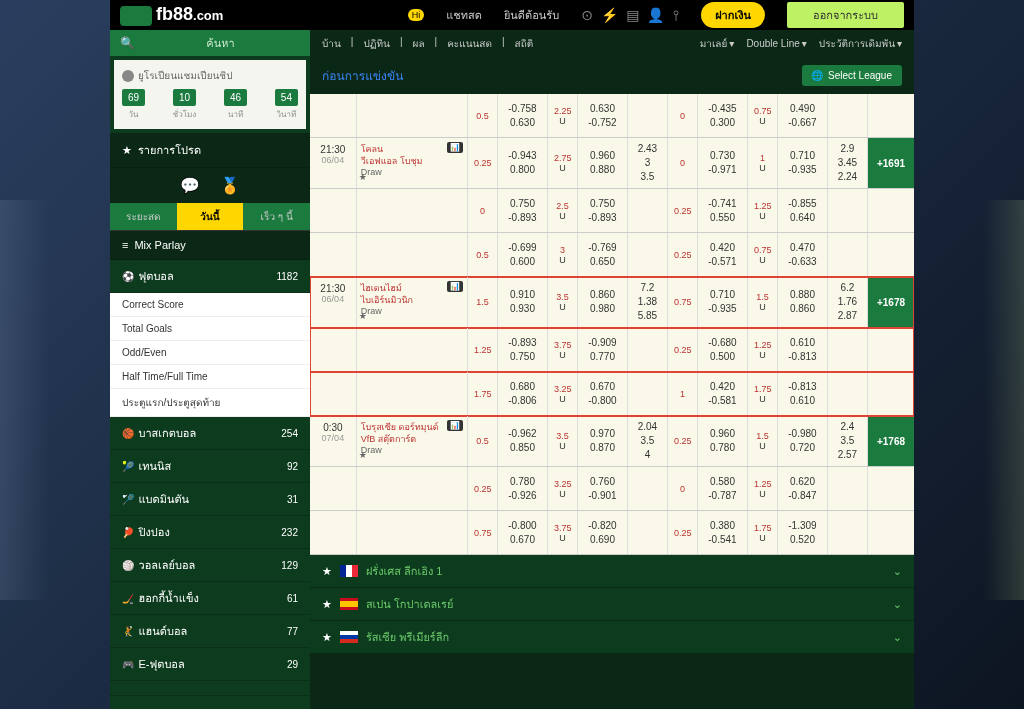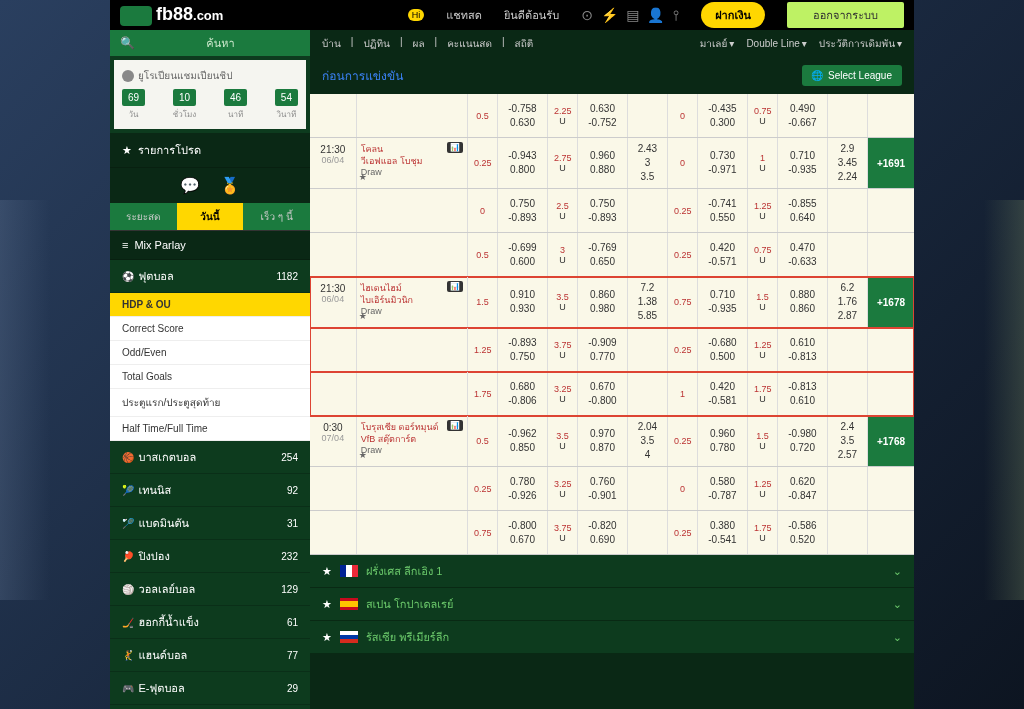--- a/index.html
+++ b/index.html
@@ -152,26 +152,25 @@
         <div class="tab">เร็ว ๆ นี้</div>
       </div>
       <div class="menu-item dark">
           <span>≡</span>
           <span>Mix Parlay</span>
         </div>
       <div class="sport-item">
           <span><span class="sport-icon">⚽</span><span>ฟุตบอล</span></span>
           <span class="count">1182</span>
         </div>
-      <div class="market-item active">HDP &amp; OU</div>
       <div class="market-item">Correct Score</div>
+      <div class="market-item">Total Goals</div>
       <div class="market-item">Odd/Even</div>
-      <div class="market-item">Total Goals</div>
+      <div class="market-item">Half Time/Full Time</div>
       <div class="market-item">ประตูแรก/ประตูสุดท้าย</div>
-      <div class="market-item">Half Time/Full Time</div>
       <div class="sport-item">
           <span><span class="sport-icon">🏀</span><span>บาสเกตบอล</span></span>
           <span class="count">254</span>
         </div>
       <div class="sport-item">
           <span><span class="sport-icon">🎾</span><span>เทนนิส</span></span>
           <span class="count">92</span>
         </div>
       <div class="sport-item">
           <span><span class="sport-icon">🏸</span><span>แบดมินตัน</span></span>
@@ -587,21 +586,21 @@
                 <div class="ln">0.690</div>
               </div>
         <div class="odds-col val" style="width:40px"></div>
         <div class="odds-col hdp">0.25</div>
         <div class="odds-col val">
                 <div class="ln">0.380</div>
                 <div class="ln">-0.541</div>
               </div>
         <div class="odds-col ou">1.75<div class="u">U</div></div>
         <div class="odds-col val">
-                <div class="ln">-0.586</div>
+                <div class="ln">-1.309</div>
                 <div class="ln">0.520</div>
               </div>
         <div class="odds-col val" style="width:40px"></div>
       </div>
       <div class="mc-more" style="background:transparent"></div>
     </div>
         </div>
       <div class="league-row">
           <span class="star">★</span>
           <span class="flag fr"></span>

